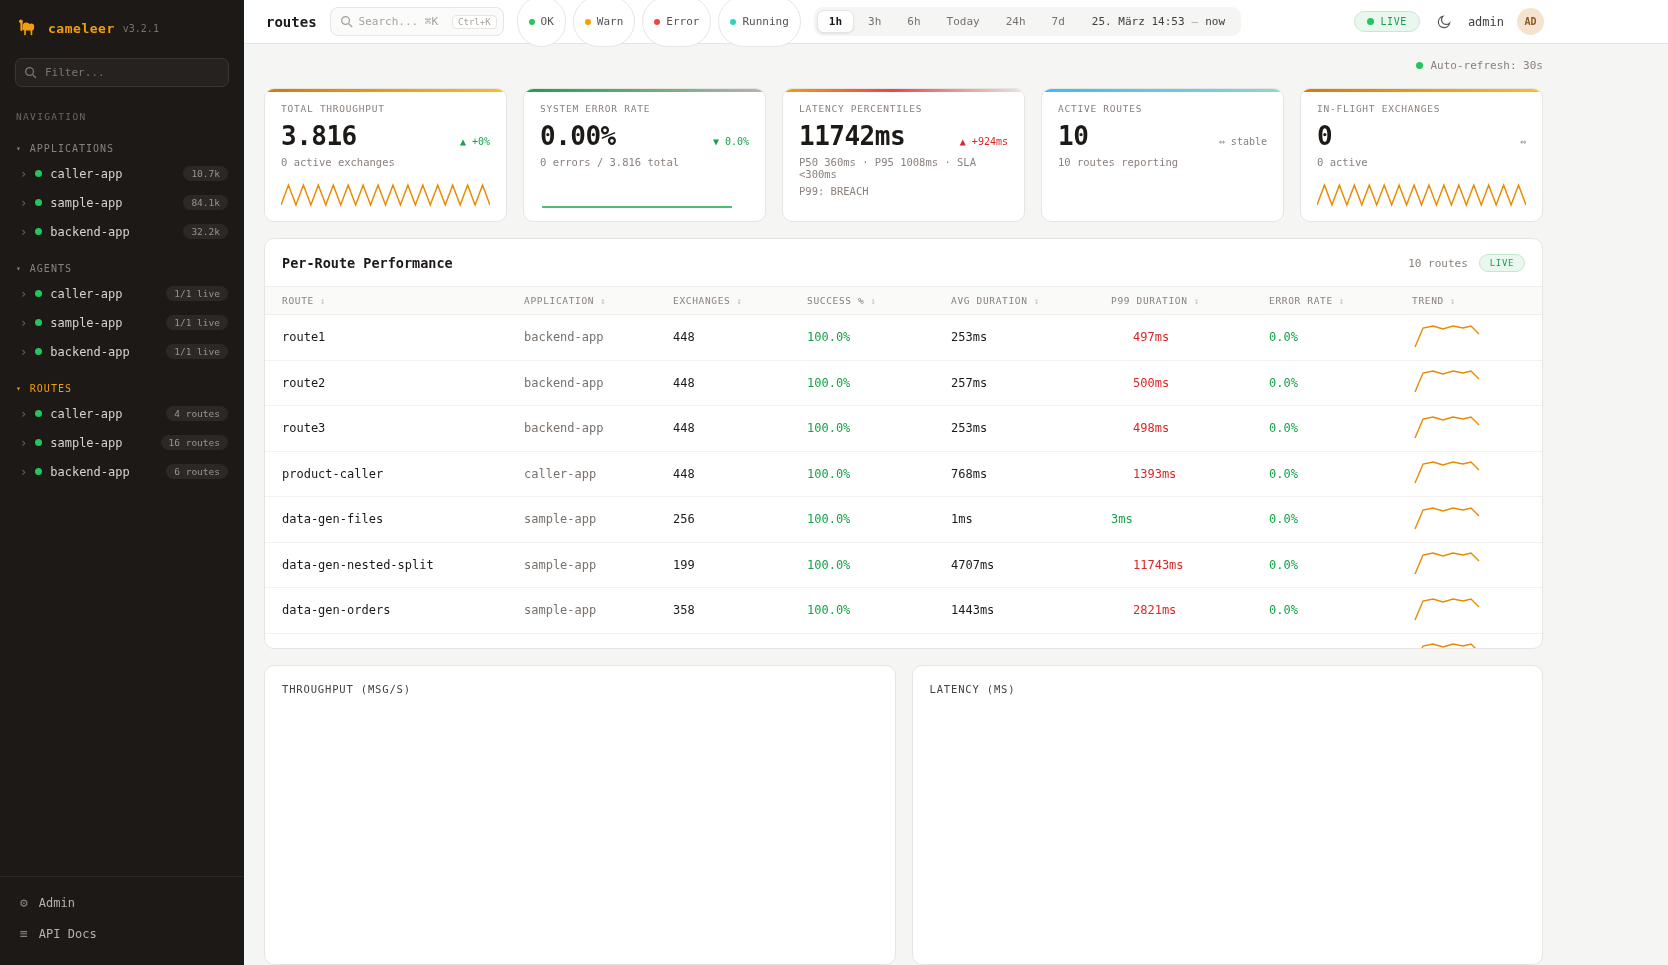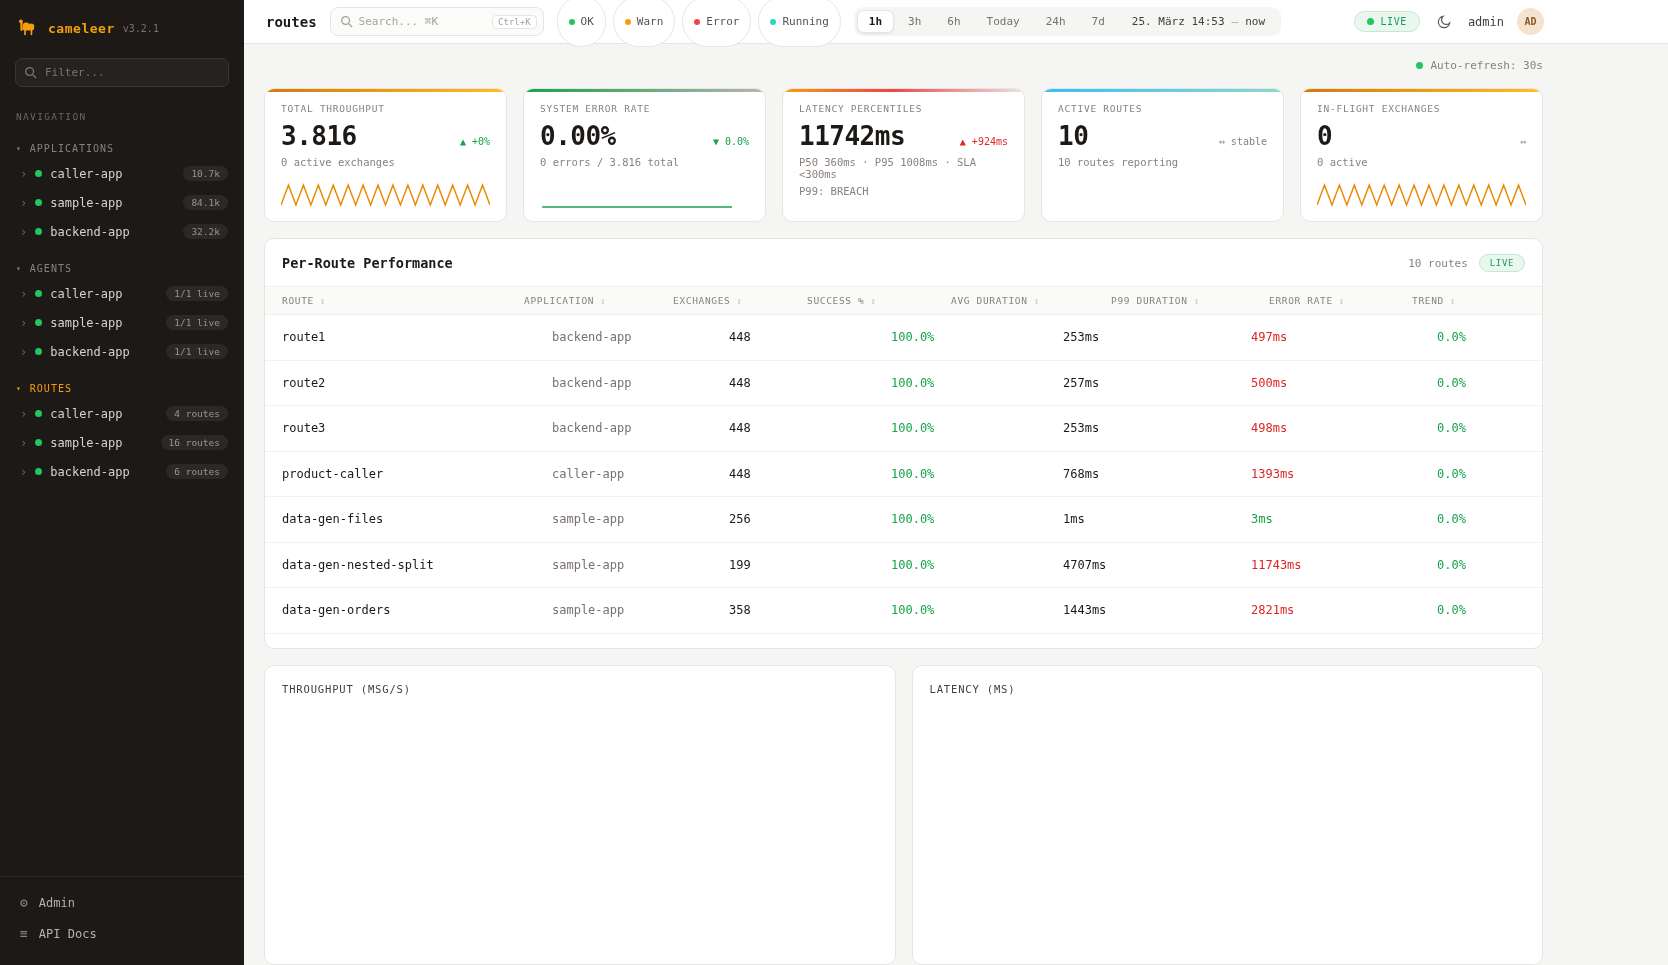--- a/index.html
+++ b/index.html
@@ -34,21 +34,21 @@
   .sidebar-spacer { flex:1; }
   .sidebar-footer { border-top:1px solid #2c2826; padding:10px 0 16px; }
   .footer-item { display:flex; align-items:center; gap:11px; padding:8px 20px; font-size:12px; color:#b8b0ab; cursor:pointer; }
   .footer-icon { color:#8a817c; font-size:13px; }
 
   
   .main-col { flex:1; display:flex; flex-direction:column; min-width:0; overflow:hidden; }
   .topbar { height:44px; min-height:44px; background:#fff; border-bottom:1px solid #e7e5e4;
     display:flex; align-items:center; gap:13px; padding:0 124px 0 22px; }
   .page-title { font-weight:bold; font-size:14px; }
-  .searchbox { display:flex; align-items:center; gap:6px; width:214px; height:29px; border:1px solid #e7e5e4;
+  .searchbox { display:flex; align-items:center; gap:6px; width:174px; height:29px; border:1px solid #e7e5e4;
     border-radius:8px; background:#fbfbfa; padding:0 6px 0 9px; }
   .searchbox svg { color:#a8a29e; flex:none; }
   .searchbox input { border:0; background:transparent; outline:none; flex:1; min-width:0;
     font-family:inherit; font-size:11px; color:#57534e; }
   .searchbox input::placeholder { color:#a8a29e; }
   .kbd { border:1px solid #e7e5e4; border-radius:4px; font-size:9px; color:#a8a29e; padding:1px 5px; background:#fff; white-space:nowrap; }
   .pills { display:flex; gap:7px; }
   .pill { display:flex; align-items:center; gap:6px; border:1px solid #e7e5e4; background:#fff; border-radius:999px;
     padding:18px 11px; font-family:inherit; font-size:11px; color:#57534e; cursor:pointer; }
   .pill .dot { width:6px; height:6px; }
@@ -90,24 +90,24 @@
   .table-card { background:#fff; border:1px solid #e7e5e4; border-radius:10px; overflow:hidden; }
   .table-head { display:flex; align-items:center; justify-content:space-between; padding:15px 17px 14px; }
   .table-title { font-size:13.5px; font-weight:bold; }
   .table-head-right { display:flex; align-items:center; gap:11px; font-size:11px; color:#8a817c; }
   .mini-live { background:#e9f7ee; border:1px solid #c4e8d0; color:#1d9d53; font-size:9px; letter-spacing:.07em;
     border-radius:999px; padding:3px 10px; }
   .grid-cols { display:grid; grid-template-columns:242px 149px 134px 144px 160px 158px 143px 1fr; align-items:center; }
   .thead { background:#fafaf9; border-top:1px solid #f0efee; border-bottom:1px solid #f0efee; padding:8px 17px; }
   .th { font-size:9.5px; letter-spacing:.07em; color:#8a817c; display:flex; gap:6px; align-items:center; cursor:pointer; }
   .sort-icon { color:#c9c4c0; font-size:9px; }
-  .trow { padding:0 17px; height:45.5px; border-bottom:1px solid #f4f2f1; cursor:pointer;gap:28px; }
+  .trow { padding:0 17px; height:45.5px; border-bottom:1px solid #f4f2f1; cursor:pointer; }
   .td { font-size:12px; color:#1c1917; }
   .td-app { color:#78716c; }
-  .val-green { color:#16a34a; } .val-red { color:#dc2626; }
+  .val-green { color:#16a34a; } .val-red { color:#dc2626;margin-left:22px; }
 
   
   .charts-row { display:flex; gap:16px; }
   .chart-card { flex:1; background:#fff; border:1px solid #e7e5e4; border-radius:10px; padding:17px; height:300px; }
   .chart-title { font-size:10.5px; letter-spacing:.08em; color:#44403c; }
 </style>
 </head>
 <body>
 
 <div class="app">

